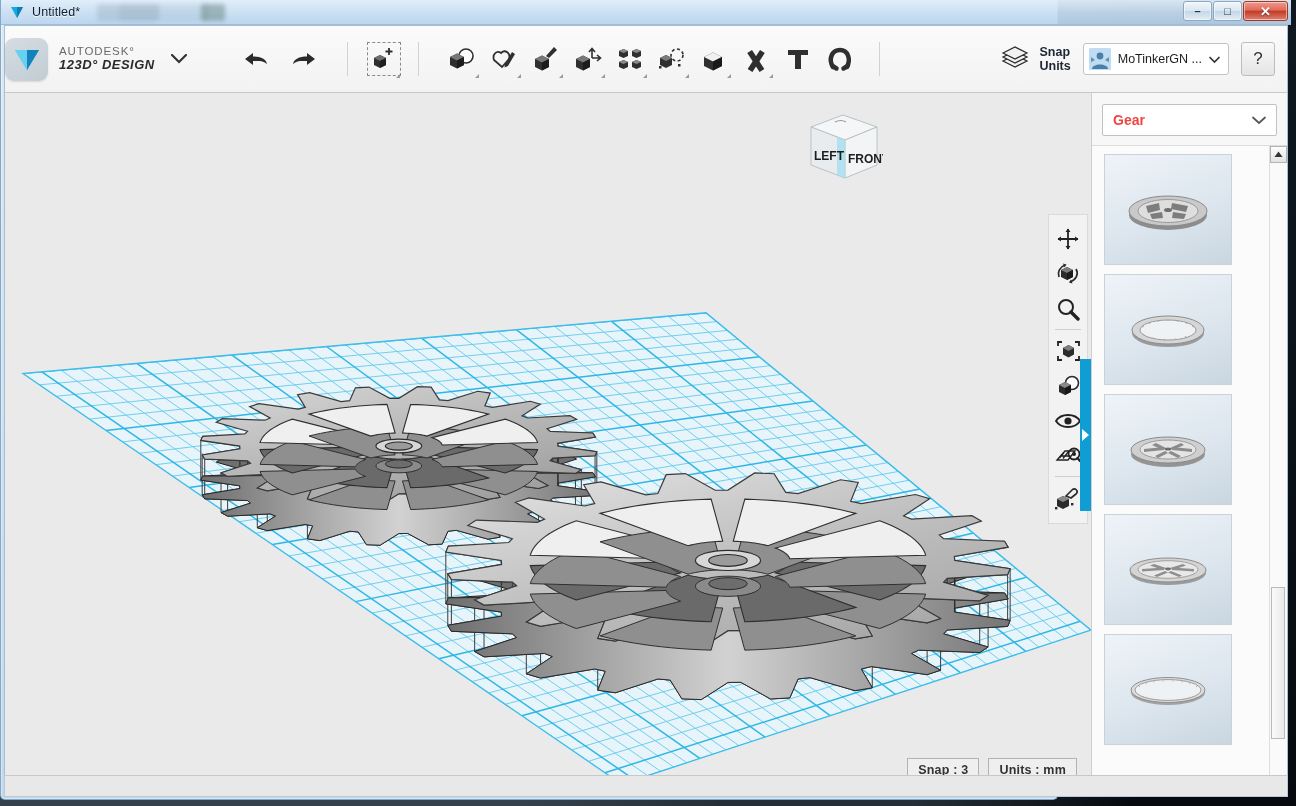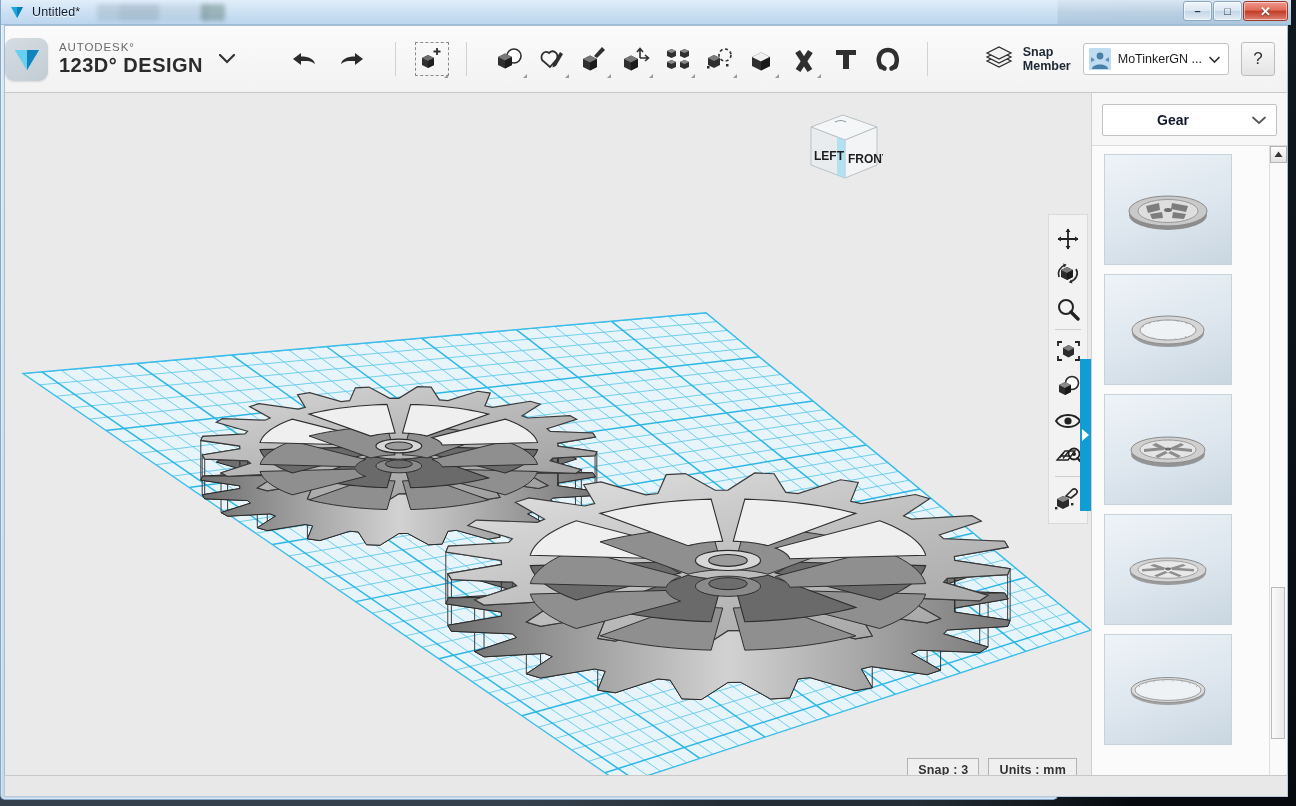--- a/index.html
+++ b/index.html
@@ -95,21 +95,21 @@
   }
   #brand { display: flex; align-items: center; flex: 0 0 auto; }
   #brand-logo {
     width: 43px; height: 43px; border-radius: 9px;
     background: linear-gradient(150deg,#d5dde2 0%, #c2ccd3 100%);
     display: flex; align-items: center; justify-content: center;
     box-shadow: 0 1px 2px rgba(0,0,0,.12);
   }
   #brand-text { margin-left: 11px; line-height: 1.12; }
   #brand-l1 { font-size: 11.5px; color: #6a6a6a; letter-spacing: .9px; }
-  #brand-l2 { font-size: 20px; color: #2b2b2b; font-weight: bold; letter-spacing: .5px; }
+  #brand-l2 { font-size: 13px; color: #2b2b2b; font-weight: bold; letter-spacing: .5px; font-style: italic; }
   #brand-caret { margin-left: 16px; color: #444; }
 
   .tb-sep {
     width: 1px; height: 34px; background: #d2d2d2; flex: 0 0 1px;
   }
   .tool {
     position: relative; width: 42px; height: 46px; flex: 0 0 42px;
     display: flex; align-items: center; justify-content: center;
     cursor: default;
   }
@@ -206,21 +206,21 @@
     background: #f7f7f7; border-left: 1px solid #cfcfcf;
     display: flex; flex-direction: column;
   }
   #panel-head { padding: 11px 10px 9px; flex: 0 0 auto; }
   #kitselect {
     height: 32px; width: 100%;
     border: 1px solid #c2c2c2; border-radius: 2px; background: #fff;
     display: flex; align-items: center; justify-content: space-between;
     padding: 0 10px;
   }
-  #kitselect-label { font-size: 14px; font-weight: bold; color: #0f172a; margin-left: 44px; }
+  #kitselect-label { font-size: 14px; font-weight: bold; color: #ef4444; }
 
   #gallery-wrap {
     flex: 1 1 auto; display: flex; min-height: 0;
     border-top: 1px solid #dcdcdc;
   }
   #gallery {
     flex: 1 1 auto; overflow: hidden;
     padding: 8px 0 0 4px;
     display: flex; flex-direction: column; gap: 9px;
     background: #fbfbfb;
@@ -449,21 +449,21 @@
               <svg width="30" height="28" viewBox="0 0 30 28">
                 <g stroke="#2a2a2a" stroke-width="1.2" fill="#f2f2f2">
                   <path d="M3 18 L15 12 L27 18 L15 24 Z"></path>
                   <path d="M3 14 L15 8 L27 14 L15 20 Z"></path>
                   <path d="M3 10 L15 4 L27 10 L15 16 Z"></path>
                 </g>
               </svg>
             </span>
             <span id="member-text">
               <div>Snap</div>
-              <div>Member</div>
+              <div>Units</div>
             </span>
           </div>
 
           <div id="account">
             <span id="avatar">
               <svg width="22" height="22" viewBox="0 0 22 22">
                 <rect width="22" height="22" fill="#bfdcf2"></rect>
                 <circle cx="11" cy="8" r="3.4" fill="#4a7fa8"></circle>
                 <path d="M3 21 C3 15 19 15 19 21 Z" fill="#4a7fa8"></path>
                 <path d="M2 9 L6 12 L2 14 Z M20 9 L16 12 L20 14 Z" fill="#5c8fb5"></path>

